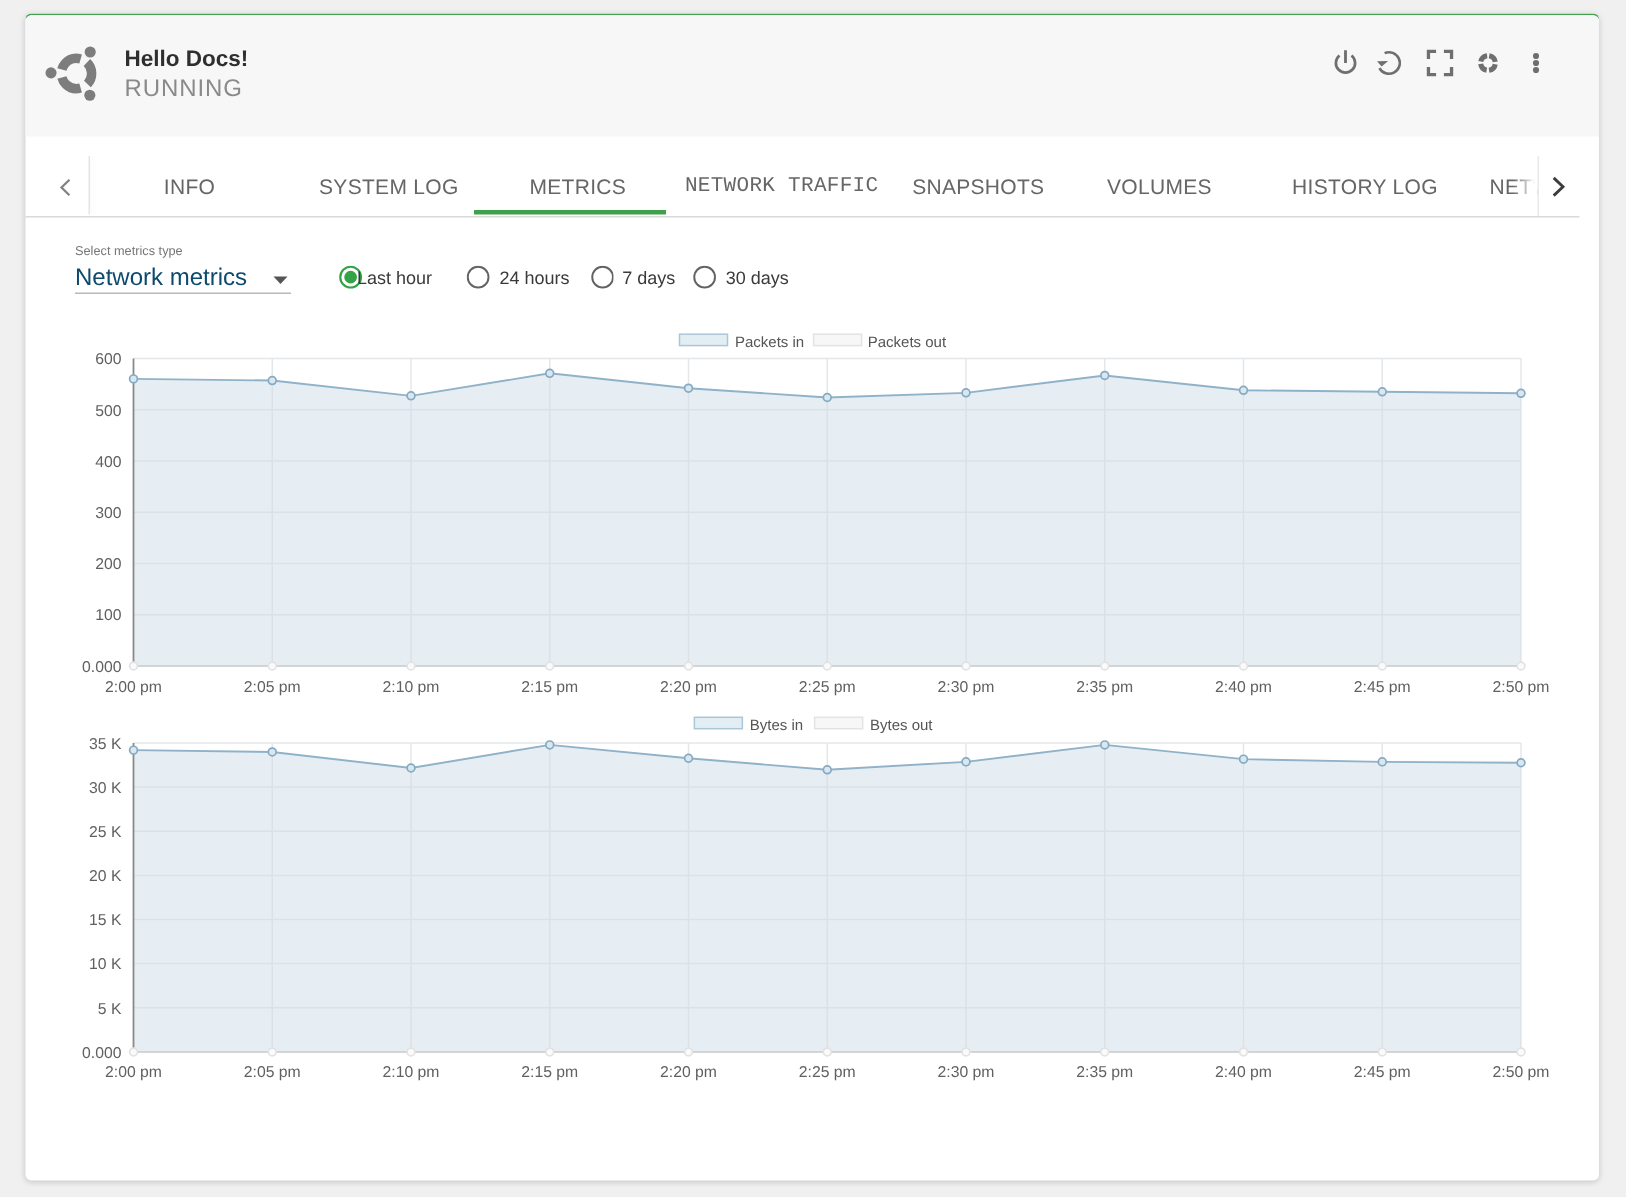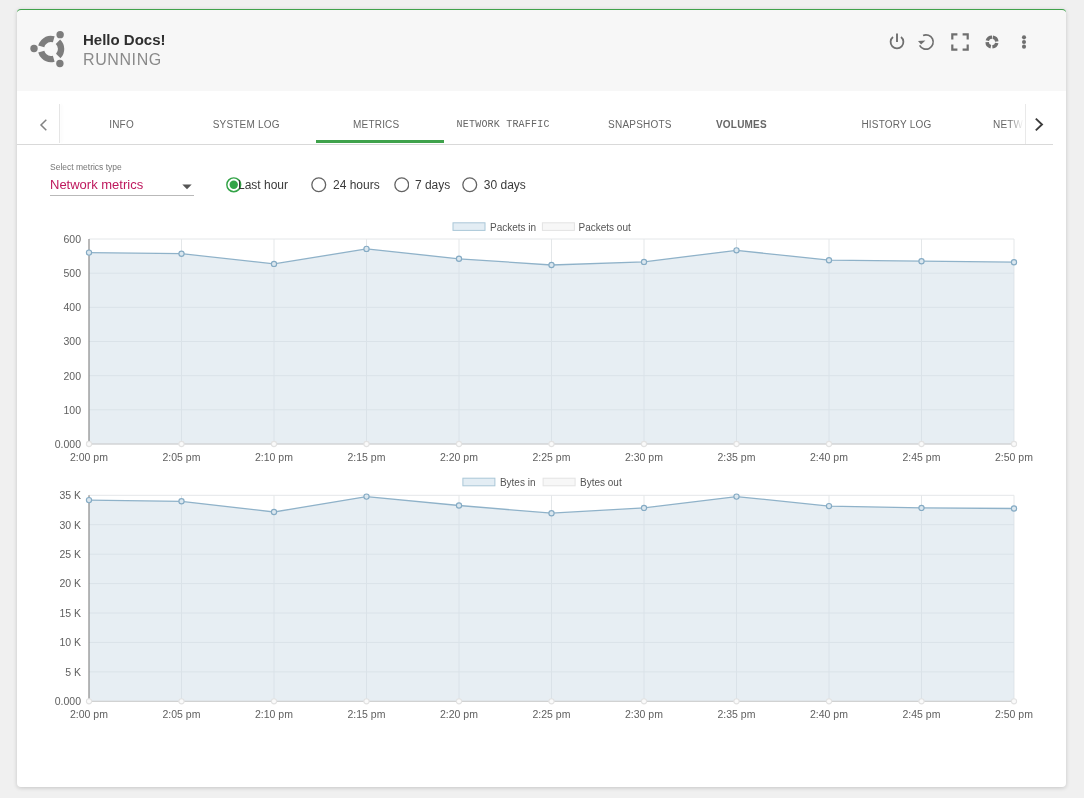--- a/index.html
+++ b/index.html
@@ -3,29 +3,29 @@
 <meta charset="utf-8">
 <style>
   * { margin:0; padding:0; box-sizing:border-box; }
   html,body { width:1084px; height:798px; background:#f0f0f0; font-family:"Liberation Sans", sans-serif; overflow:hidden; }
   .card { position:absolute; left:17px; top:8.5px; width:1049px; height:778.5px; background:#fff; border-radius:4px; box-shadow:0 1px 4px rgba(0,0,0,0.18); border-top:2px solid #3fa24b; }
   .header { position:absolute; left:17px; top:10px; width:1049px; height:81px; background:#f7f7f7; border-radius:4px 4px 0 0; }
   .title { position:absolute; left:83px; top:31px; font-size:15px; font-weight:bold; color:#2f2f2f; }
   .status { position:absolute; left:83px; top:51px; font-size:16px; color:#8a8a8a; letter-spacing:0.6px; }
   
   .tabbar-border { position:absolute; left:17px; top:143.5px; width:1036px; height:1px; background:#d9d9d9; }
-  .tab { position:absolute; top:93px; height:50px; line-height:63px; font-size:10px; color:#666; letter-spacing:0.2px; white-space:nowrap; }
+  .tab { position:absolute; top:93px; height:50px; line-height:63px; font-size:14px; color:#666; letter-spacing:0.2px; white-space:nowrap; }
   .tab-underline { position:absolute; left:316px; top:139.5px; width:128px; height:3.5px; background:#3fa24b; }
   .tabdivider { position:absolute; left:59px; top:104px; width:1px; height:39px; background:#e5e5e5; box-shadow:2px 0 3px rgba(0,0,0,0.045); }
   .tab8clip { position:absolute; left:993px; top:93px; width:32px; height:50px; overflow:hidden; }
   .tab8clip .tab { position:absolute; left:0; top:0; }
   .tabfade { position:absolute; left:995px; top:94px; width:30px; height:49px; background:linear-gradient(to right, rgba(255,255,255,0) 45%, #ffffff 95%); }
   
   .sel-label { position:absolute; left:50px; top:162px; font-size:8.5px; color:#767676; }
-  .sel-value { position:absolute; left:50px; top:177px; font-size:13px; color:#be185d; }
+  .sel-value { position:absolute; left:50px; top:177px; font-size:16px; color:#0c4a6e; }
   .sel-line  { position:absolute; left:50px; top:195px; width:144px; height:1px; background:#b9b9b9; }
   .radio-label { position:absolute; top:178px; font-size:12px; color:#3a3a3a; }
   svg.page { position:absolute; left:0; top:0; }
   text.tick { font-family:"Liberation Sans",sans-serif; font-size:10.5px; fill:#606060; }
   text.leg { font-family:"Liberation Sans",sans-serif; font-size:10px; fill:#555; }
 </style>
 </head>
 <body>
 <div class="card"></div>
 <div class="header"></div>
@@ -57,21 +57,21 @@
 <svg style="position:absolute;left:1011.9px;top:30.200000000000003px" width="24" height="24" viewBox="0 0 24 24">
     <circle cx="12" cy="7.35" r="2.05" fill="#6f6f6f"></circle>
     <circle cx="12" cy="12" r="2.05" fill="#6f6f6f"></circle>
     <circle cx="12" cy="16.65" r="2.05" fill="#6f6f6f"></circle>
   </svg>
 <div class="tab" style="left:109.2px;">INFO</div>
 <div class="tab" style="left:212.7px;">SYSTEM LOG</div>
 <div class="tab" style="left:353.0px;">METRICS</div>
 <div class="tab" style="left:456.6px;font-family:Liberation Mono, monospace;">NETWORK TRAFFIC</div>
 <div class="tab" style="left:608.1px;">SNAPSHOTS</div>
-<div class="tab" style="left:716px;font-weight:bold;">VOLUMES</div>
+<div class="tab" style="left:738px;">VOLUMES</div>
 <div class="tab" style="left:861.4px;">HISTORY LOG</div>
 <svg style="position:absolute;left:37px;top:118px" width="14" height="14" viewBox="0 0 14 14">
     <path d="M9.3 1.8 L4.0 7 L9.3 12.2" fill="none" stroke="#828282" stroke-width="1.5"></path>
   </svg>
 <svg style="position:absolute;left:1031px;top:116.5px" width="15" height="15" viewBox="0 0 15 15">
     <path d="M4.8 1.6 L11 7.5 L4.8 13.4" fill="none" stroke="#3c3c3c" stroke-width="1.9"></path>
   </svg>
 <div class="tabbar-border"></div>
 <div class="tab-underline"></div>
 <div class="tabdivider"></div>

